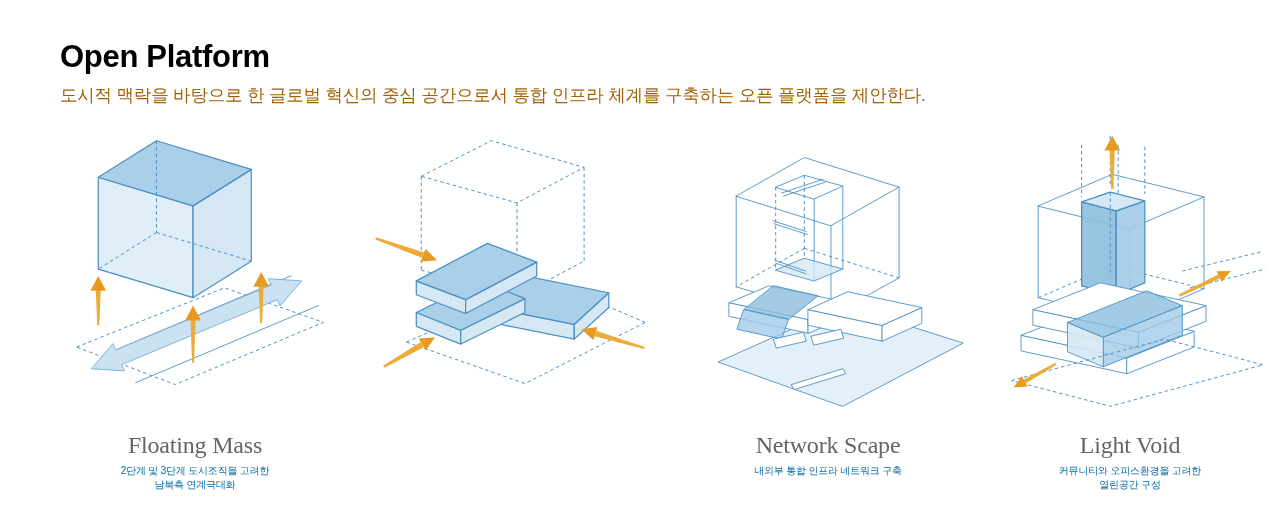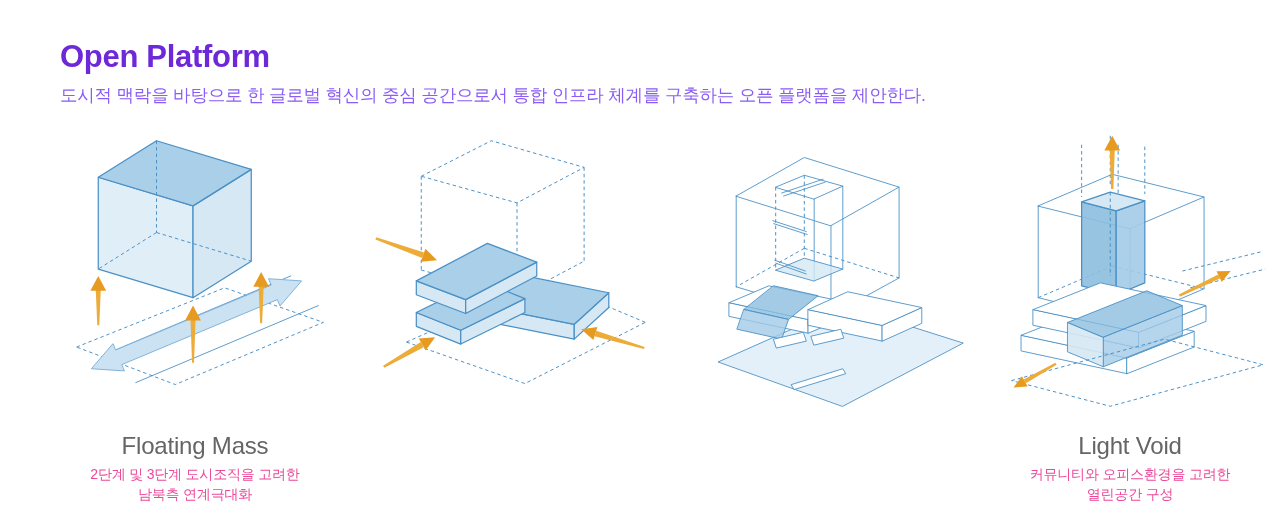--- a/index.html
+++ b/index.html
@@ -3,36 +3,36 @@
 <meta charset="utf-8">
 <style>
   html,body{margin:0;padding:0;background:#ffffff;}
   body{
     width:1280px;height:529px;position:relative;overflow:hidden;
     font-family:"Liberation Sans","DejaVu Sans",sans-serif;
     -webkit-font-smoothing:antialiased;
   }
   .header{position:absolute;left:60px;top:40px;width:1160px;}
   .page-title{
-    font-size:31px;font-weight:600;color:#6d28d9;letter-spacing:-0.3px;line-height:1.1;margin:0;
+    font-size:31px;font-weight:600;color:#000000;letter-spacing:-0.3px;line-height:1.1;margin:0;
   }
   .page-subtitle{
-    margin:9px 0 0 0;font-size:17.5px;font-weight:400;color:#8b5cf6;letter-spacing:-0.2px;
+    margin:9px 0 0 0;font-size:17.5px;font-weight:400;color:#a16207;letter-spacing:-0.2px;
   }
   .card{position:absolute;top:120px;width:310px;margin:0;text-align:center;}
   .card-1{left:40px;}
   .card-2{left:362px;}
   .card-3{left:673px;}
   .card-4{left:975px;}
   .fig{width:310px;height:306px;display:block;}
   .fig-title{
-    font-size:24px;font-weight:500;color:#646567;letter-spacing:-0.2px;margin-top:6px;
+    font-size:24px;font-weight:500;color:#646567;letter-spacing:-0.2px;margin-top:6px;font-family:Liberation Serif, serif;
   }
   .fig-caption{
-    font-size:14px;color:#ec4899;line-height:1.4;margin-top:5px;white-space:pre-line;letter-spacing:-0.2px;
+    font-size:10px;color:#0369a1;line-height:1.4;margin-top:5px;white-space:pre-line;letter-spacing:-0.2px;
   }
   
   .ln{fill:none;stroke:#4a90c5;stroke-width:1.25;stroke-linejoin:round;stroke-linecap:round;}
   .thin{stroke-width:0.9;}
   .dsh{fill:none;stroke:#4a90c5;stroke-width:1;stroke-dasharray:3.5 3;stroke-linejoin:round;stroke-linecap:butt;}
   .fTop{fill:#a9cfe9;}
   .fLight{fill:#e0eef8;}
   .fLight2{fill:#d5e8f4;}
   .fWhite{fill:#ffffff;}
   .fPlane{fill:#dcecf7;}
@@ -154,20 +154,24 @@
     <line class="ln thin" x1="99" y1="102" x2="133" y2="113"></line>
     <line class="ln thin" x1="100" y1="105" x2="134" y2="116"></line>
     <line class="ln thin" x1="101" y1="142" x2="132" y2="153"></line>
     <line class="ln thin" x1="102" y1="145" x2="133" y2="156"></line>
 
     <polygon class="ln fWhite thin" points="100,222 130,215 133,224 103,231"></polygon>
     <polygon class="ln fWhite thin" points="138,219 168,212 171,221 141,228"></polygon>
 
     <polygon class="ln fWhite thin" points="118,268 170,252 173,257 121,273"></polygon>
   </svg>
+  <figcaption>
+    <div class="fig-title">Network Scape</div>
+    <div class="fig-caption">내외부 통합 인프라 네트워크 구축</div>
+  </figcaption>
 </figure>
 
 <figure class="card card-4">
   <svg class="fig" viewBox="0 0 310 310" aria-hidden="true">
 
     <line class="dsh" x1="106" y1="25" x2="106" y2="78"></line>
     <line class="dsh" x1="135" y1="16" x2="135" y2="68"></line>
     <line class="dsh" x1="143" y1="25" x2="143" y2="86"></line>
     <line class="dsh" x1="170" y1="27" x2="170" y2="75"></line>
 

